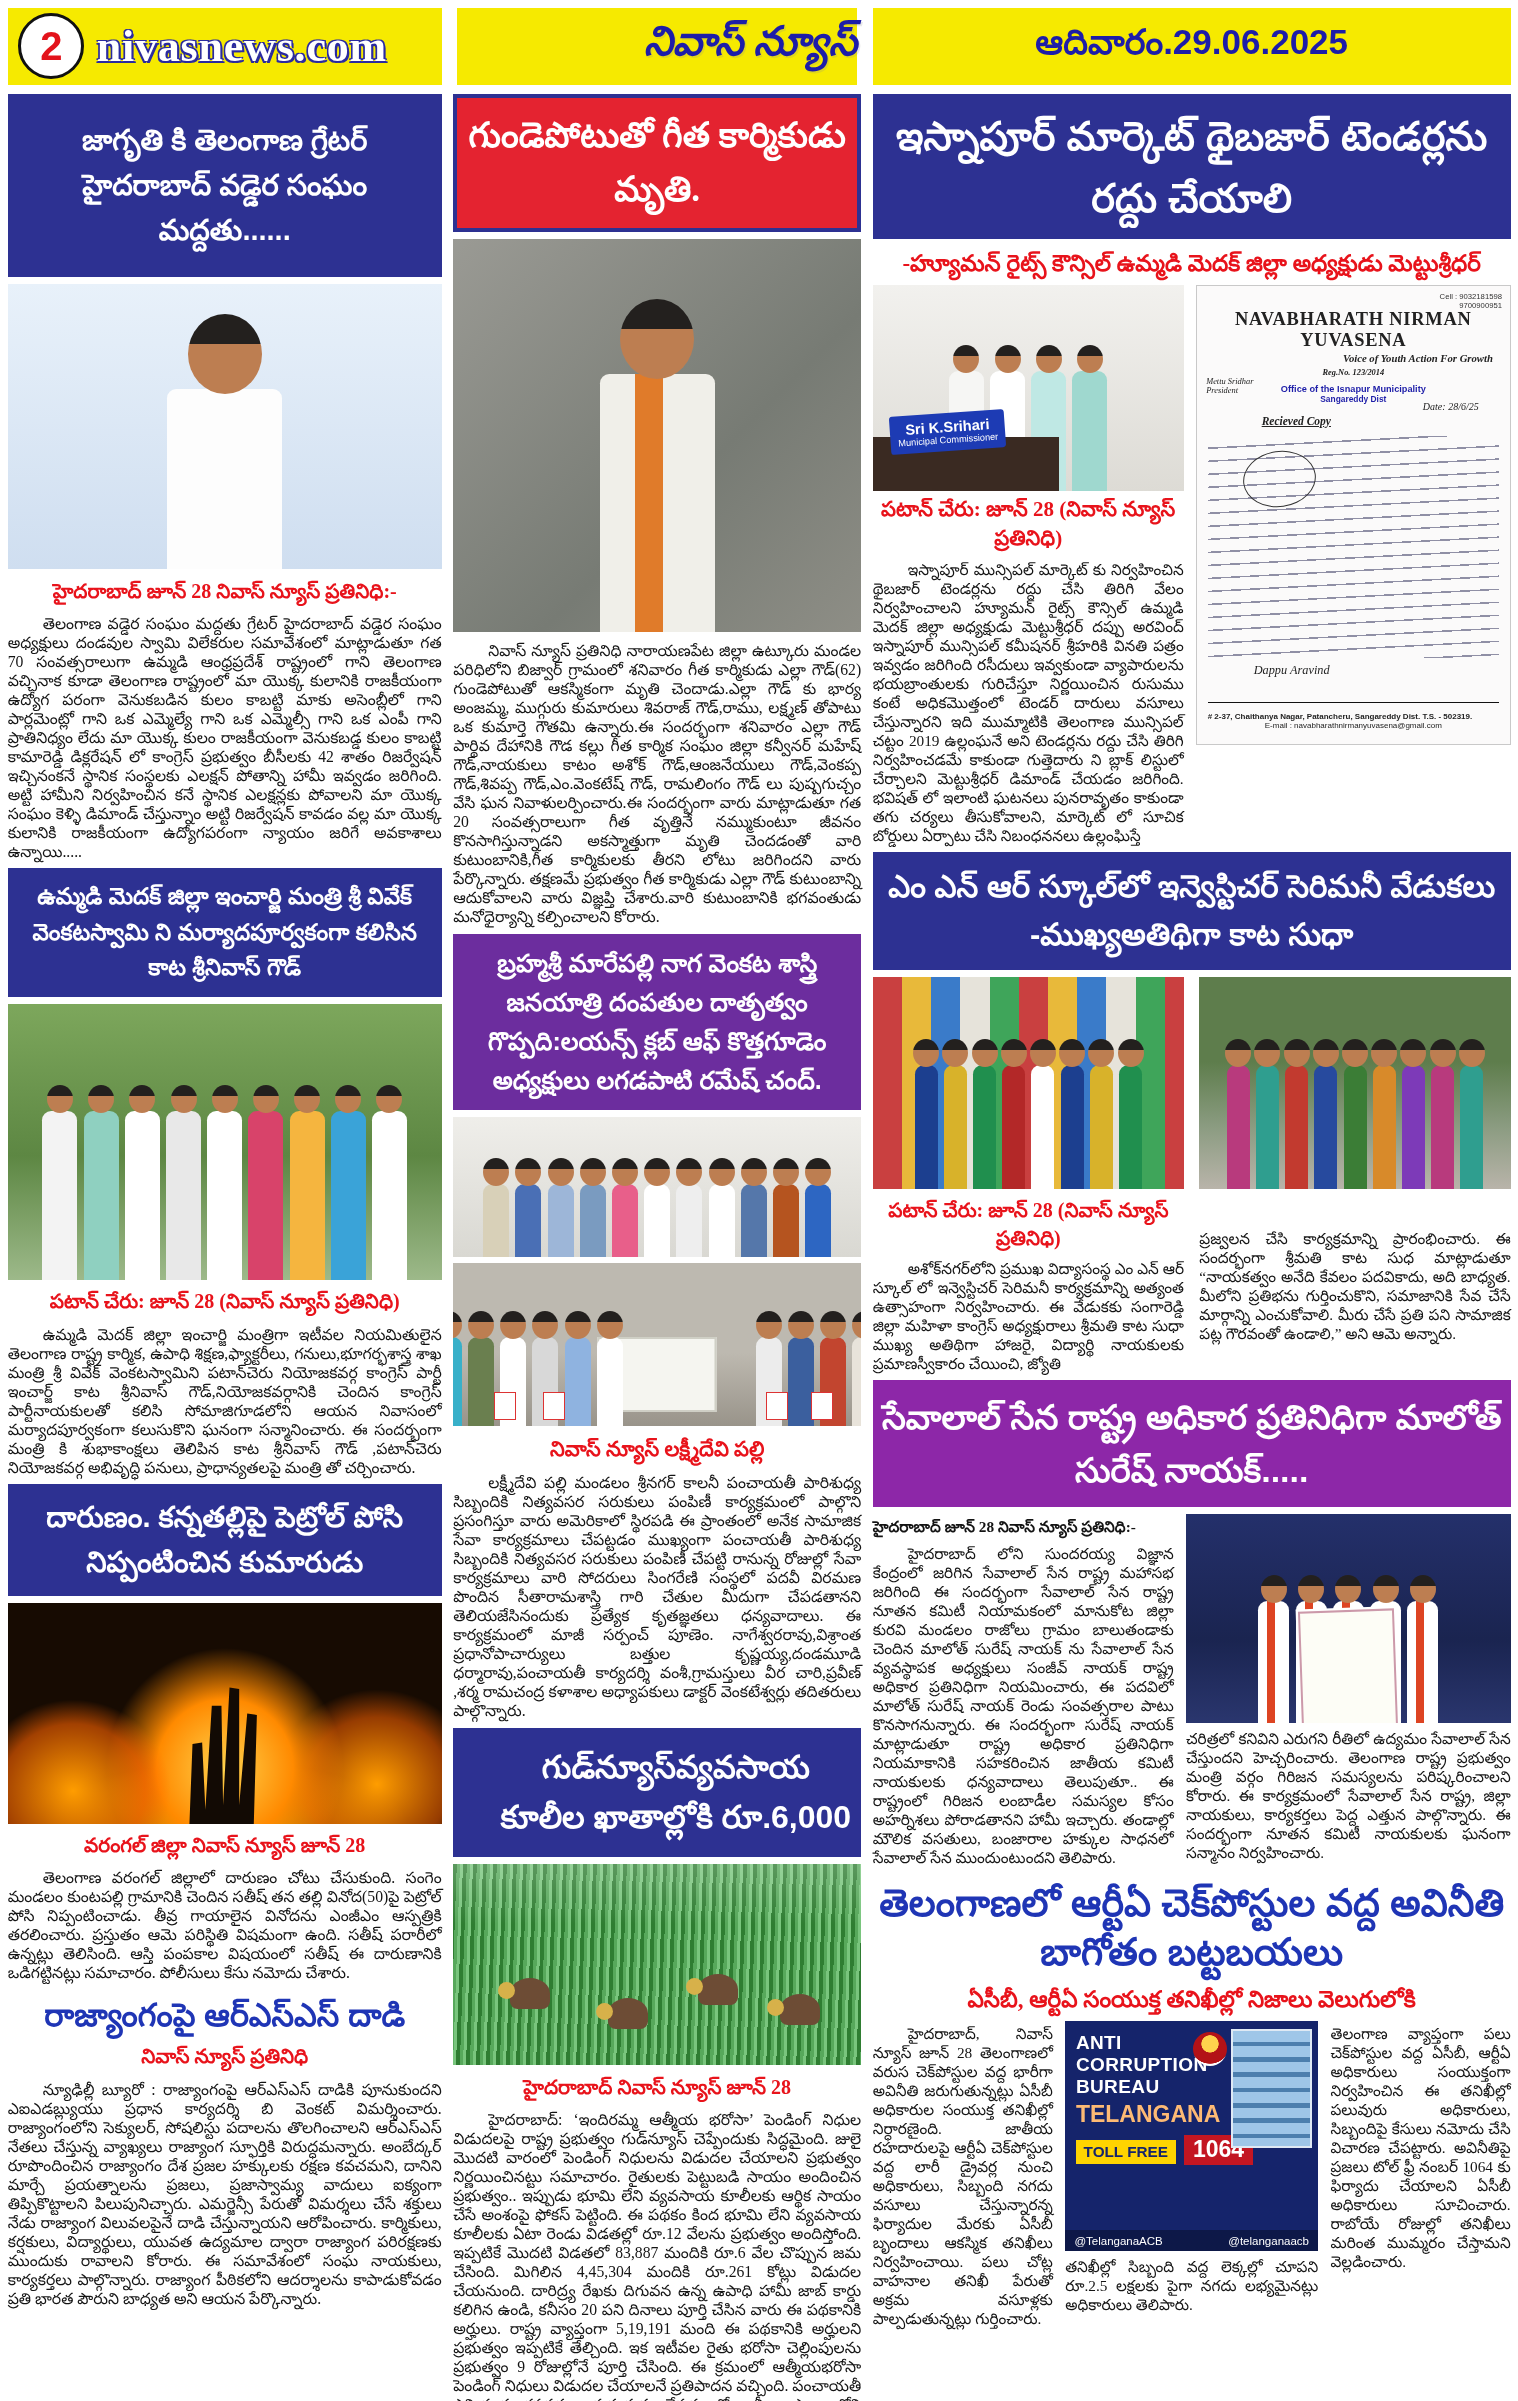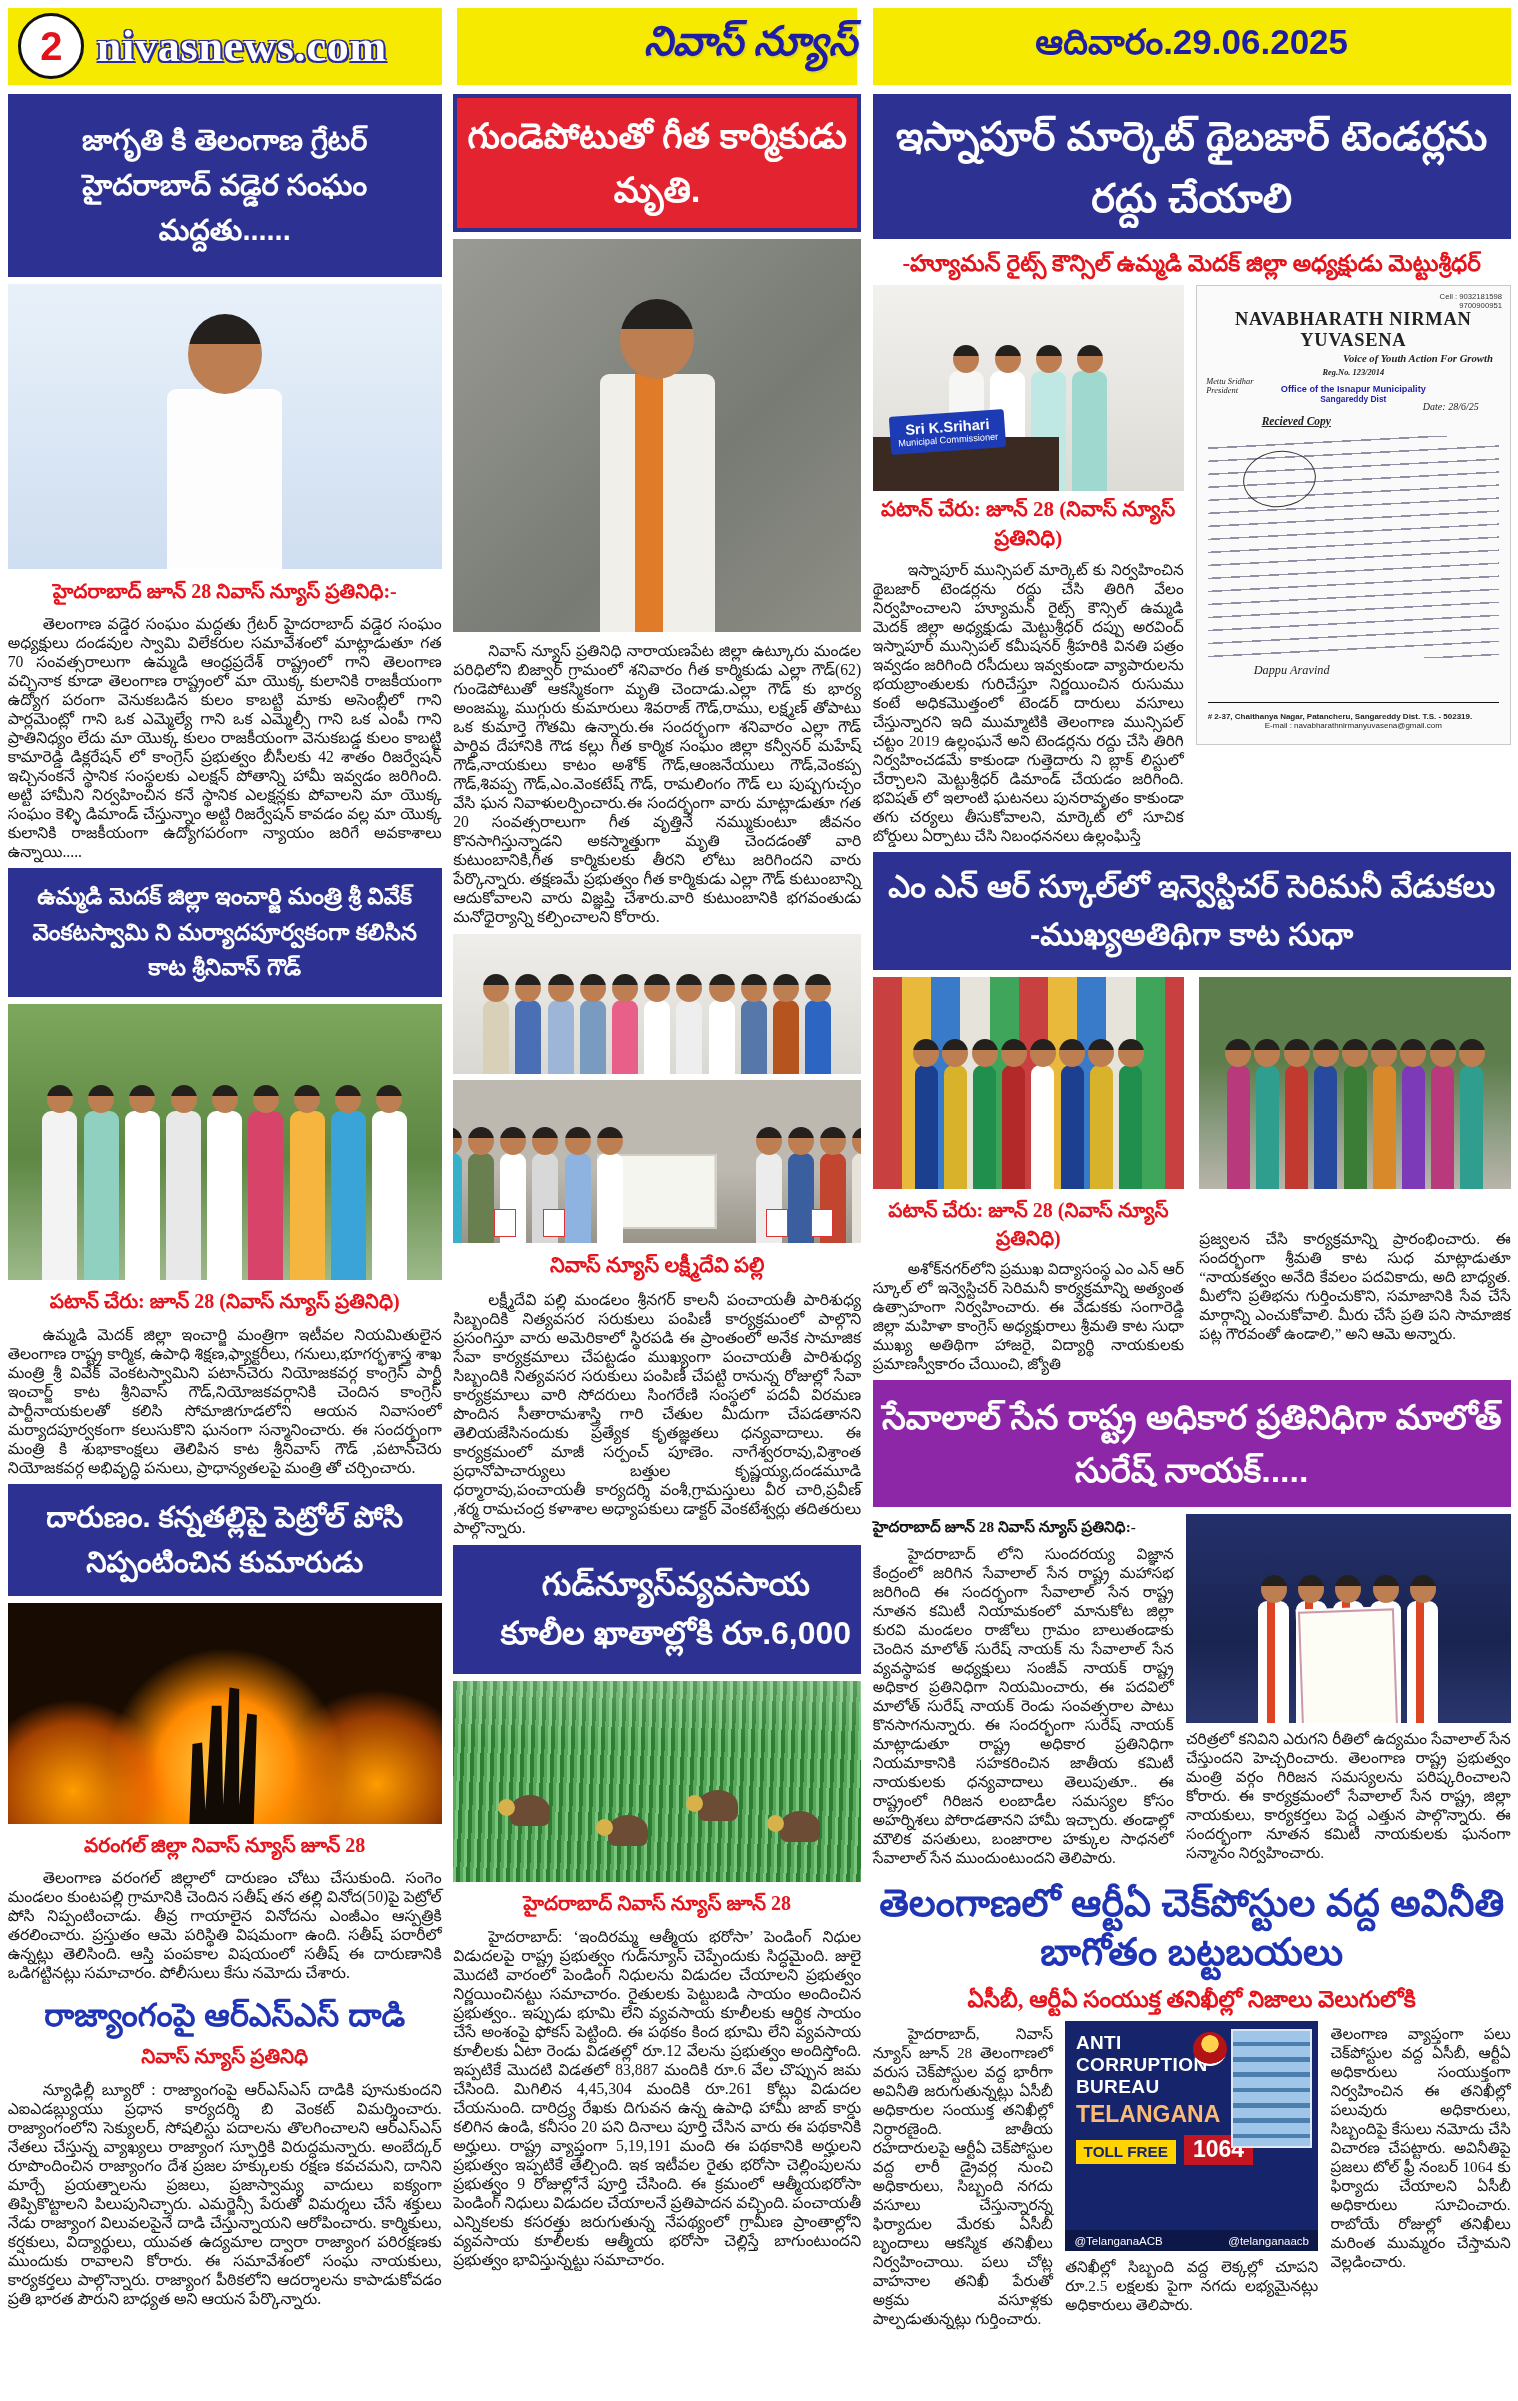--- a/index.html
+++ b/index.html
@@ -15,21 +15,21 @@
   .brand{margin-left:12.3px;color:#fff;font:bold 44px "Liberation Serif",serif;letter-spacing:0.8px;
          text-shadow:2.3px 2.3px 0 #2a2aa0,-1.5px -1.5px 0 #2a2aa0,1.5px -1.5px 0 #2a2aa0,-1.5px 1.5px 0 #2a2aa0;}
   .mastseg{justify-content:flex-end;border-left:4.6px solid #fff;border-right:4.6px solid #fff;}
   .mast{color:#1d1da8;font:bold italic 41px "Liberation Serif",serif;text-shadow:1.5px 1.5px 0 #8b8b8b33;}
   .dateseg{justify-content:center;}
   .pdate{color:#1d1da8;font:bold 35px "Liberation Sans",sans-serif;}
   
   .col{display:flex;flex-direction:column;}
   .hbox{background:#2d3192;color:#fff;text-align:center;font-family:"Liberation Sans",sans-serif;font-weight:bold;
         display:flex;align-items:center;justify-content:center;padding:10.7px 7.7px;line-height:1.55;margin-bottom:7px;box-sizing:border-box;}
-  .hbox.redbox{background:#e42330;border:4.6px solid #2d3192;}
+  .hbox.redbox{background:#e42330;border:4.6px solid #2d3192;font-family:Liberation Serif, serif;}
   .hbox.purplebox{background:#6c2d9e;}
   .hbox.magentabox{background:#8d27a8;}
   .htext{color:#1f35b5;text-align:center;font-family:"Liberation Sans",sans-serif;font-weight:bold;line-height:1.3;margin:4.6px 0;}
   .dl{color:#e8131b;font-weight:bold;text-align:center;font-size:20px;margin:4.6px 0 3.1px 0;}
   .bd{font-size:15.7px;line-height:19px;text-align:justify;color:#141414;text-indent:35px;margin:3.1px 0 7.7px 0;}
   .caption{color:#e8131b;font-weight:bold;text-align:center;font-size:21px;margin:4.6px 0;}
   .cols2{display:grid;grid-template-columns:1fr 1fr;column-gap:15.3px;}
   
   .photo{position:relative;overflow:hidden;margin-bottom:6.1px;box-sizing:border-box;}
   .crowd{display:flex;justify-content:center;align-items:flex-end;height:100%;padding:35px 4.6px 0 4.6px;box-sizing:border-box;}
@@ -163,20 +163,21 @@
       <div class="hbox redbox" style="font-size:35px;min-height:129px;">గుండెపోటుతో గీత కార్మికుడు మృతి.</div>
 
       <div class="photo" style="height:393px;background:linear-gradient(135deg,#9a9a94,#777b74 60%,#8e8e86);">
         <div class="crowd">
             <i class="pp big" style="--s:linear-gradient(90deg,#f0efe9 30%,#e07b2a 30% 55%,#f0efe9 55%)"></i>
           </div>
       </div>
 
       <div class="bd">నివాస్ న్యూస్ ప్రతినిధి నారాయణపేట జిల్లా ఉట్కూరు మండల పరిధిలోని బిజ్వార్ గ్రామంలో శనివారం గీత కార్మికుడు ఎల్లా గౌడ్(62) గుండెపోటుతో ఆకస్మికంగా మృతి చెందాడు.ఎల్లా గౌడ్ కు భార్య అంజమ్మ, ముగ్గురు కుమారులు శివరాజ్ గౌడ్,రాము, లక్ష్మణ్ తోపాటు ఒక కుమార్తె గౌతమి ఉన్నారు.ఈ సందర్భంగా శనివారం ఎల్లా గౌడ్ పార్థివ దేహానికి గౌడ కల్లు గీత కార్మిక సంఘం జిల్లా కన్వీనర్ మహేష్ గౌడ్,నాయకులు కాటం అశోక్ గౌడ్,ఆంజనేయులు గౌడ్,వెంకప్ప గౌడ్,శివప్ప గౌడ్,ఎం.వెంకటేష్ గౌడ్, రామలింగం గౌడ్ లు పుష్పగుచ్చం వేసి ఘన నివాళులర్పించారు.ఈ సందర్భంగా వారు మాట్లాడుతూ గత 20 సంవత్సరాలుగా గీత వృత్తినే నమ్ముకుంటూ జీవనం కొనసాగిస్తున్నాడని అకస్మాత్తుగా మృతి చెందడంతో వారి కుటుంబానికి,గీత కార్మికులకు తీరని లోటు జరిగిందని వారు పేర్కొన్నారు. తక్షణమే ప్రభుత్వం గీత కార్మికుడు ఎల్లా గౌడ్ కుటుంబాన్ని ఆదుకోవాలని వారు విజ్ఞప్తి చేశారు.వారి కుటుంబానికి భగవంతుడు మనోధైర్యాన్ని కల్పించాలని కోరారు.</div>
 
+      <div class="hbox purplebox" style="font-size:25px;min-height:129px;">బ్రహ్మశ్రీ మారేపల్లి నాగ వెంకట శాస్త్రి జనయాత్రి దంపతుల దాతృత్వం  గొప్పది:లయన్స్ క్లబ్ ఆఫ్ కొత్తగూడెం అధ్యక్షులు లగడపాటి రమేష్ చంద్.</div>
 
       <div class="photo" style="height:140px;background:linear-gradient(#efeeea,#d9d8d2);">
         <div class="crowd">
           <i class="pp" style="--s:#d8d0b8;width:26px"></i>
             <i class="pp" style="--s:#4a6fb5;width:26px"></i>
             <i class="pp" style="--s:#9db6d8;width:26px"></i>
           <i class="pp" style="--s:#7a9bc0;width:26px"></i>
             <i class="pp" style="--s:#e85f8a;width:26px"></i>
             <i class="pp" style="--s:#fff;width:26px"></i>
           <i class="pp" style="--s:#eee;width:26px"></i>

